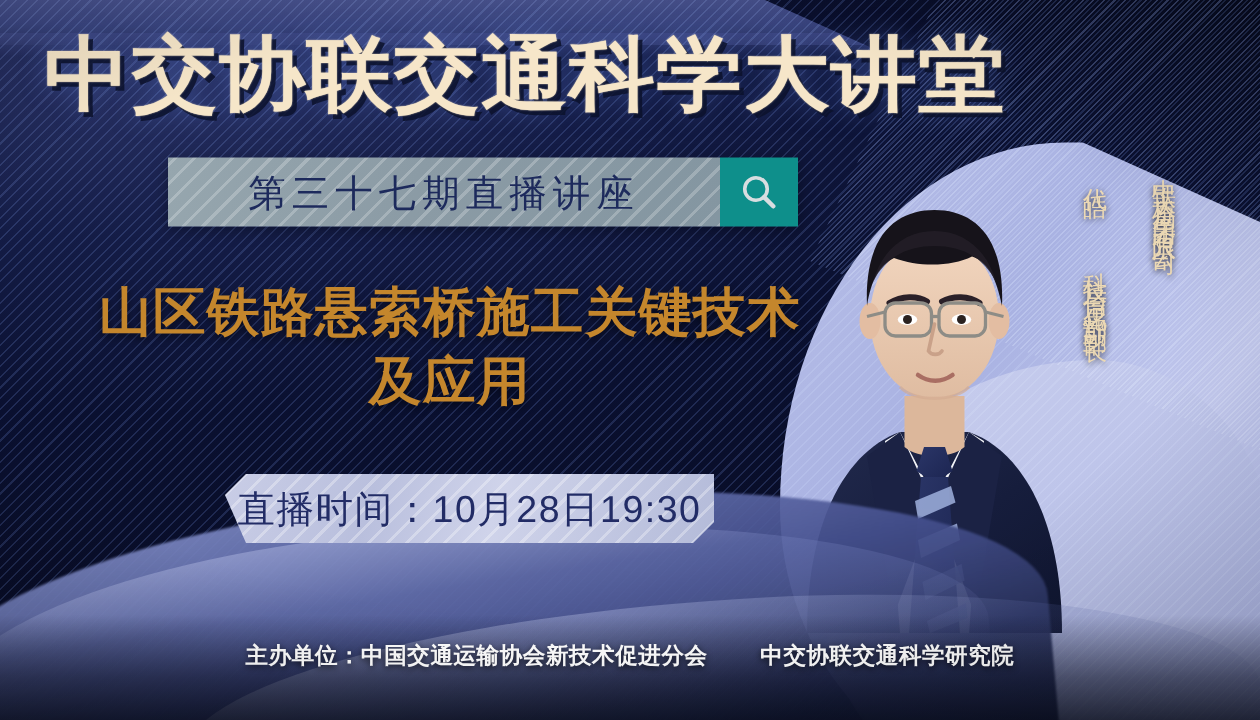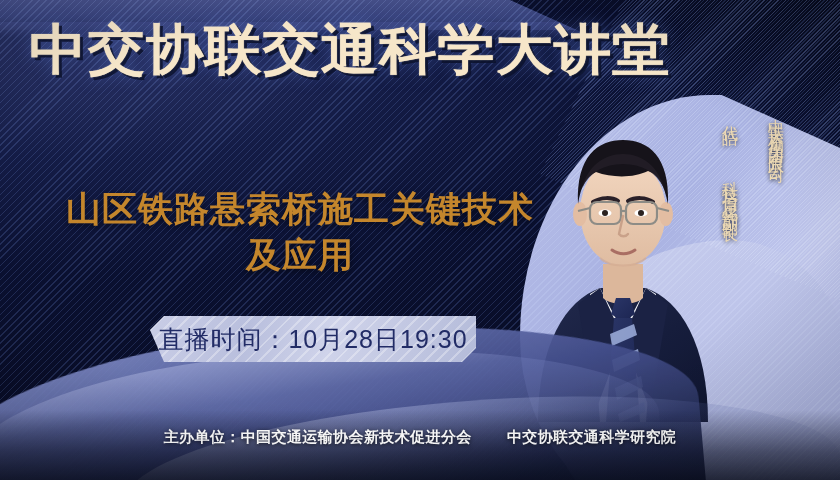--- a/index.html
+++ b/index.html
@@ -280,20 +280,31 @@
 
   <div class="bg-ribbon"></div>
   <div class="bg-ribbon2"></div>
   <div class="bg-ribbon3"></div>
   <div class="bg-bottom-dark"></div>
 
   <div class="title-wrap">
     <div class="main-title">中交协联交通科学大讲堂</div>
   </div>
 
+  <div class="subbar">
+    <div class="subbar-body">
+      <span class="subbar-text">第三十七期直播讲座</span>
+    </div>
+    <div class="subbar-search">
+      <svg width="28" height="28" viewBox="0 0 28 28">
+        <circle cx="12" cy="12" r="7.5" fill="none" stroke="#d8dde0" stroke-width="2.4"></circle>
+        <line x1="17.4" y1="17.4" x2="23.5" y2="23.5" stroke="#d8dde0" stroke-width="3" stroke-linecap="round"></line>
+      </svg>
+    </div>
+  </div>
 
   <div class="headline">
     <span>山区铁路悬索桥施工关键技术</span>
     <span class="l2">及应用</span>
   </div>
 
   <div class="datebar">
     <span class="datebar-text">直播时间：10月28日19:30</span>
   </div>
 

